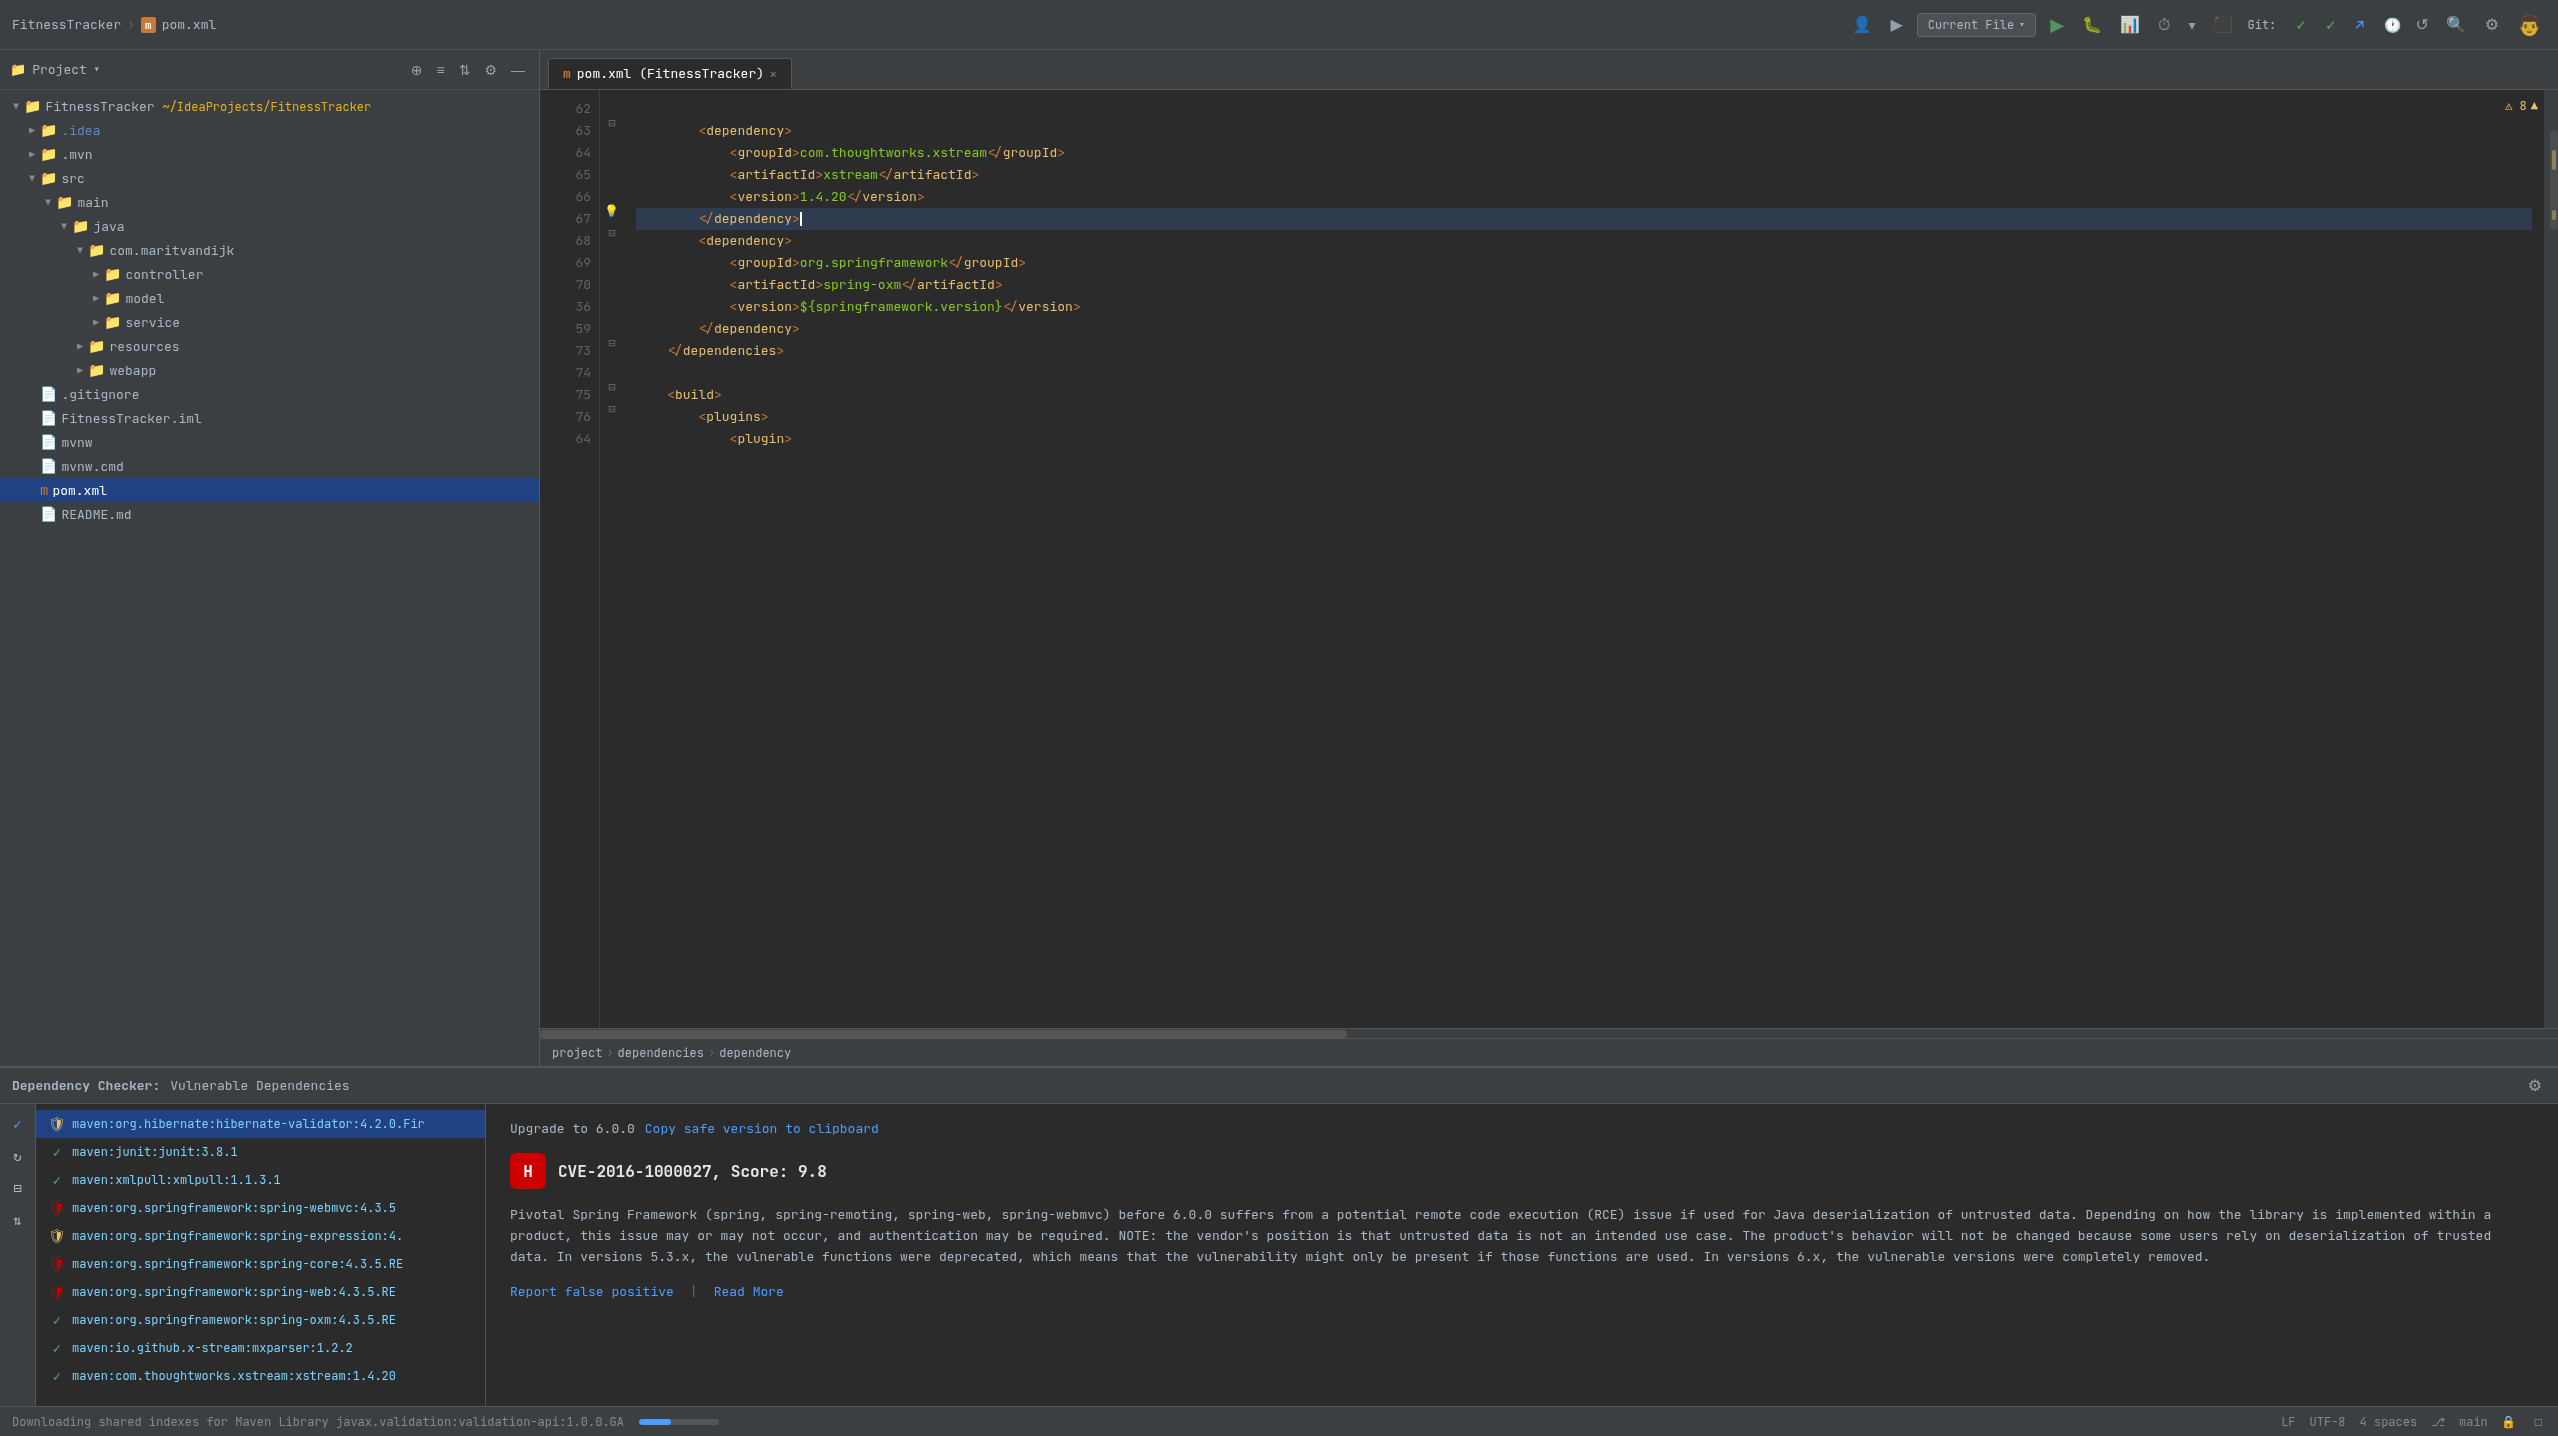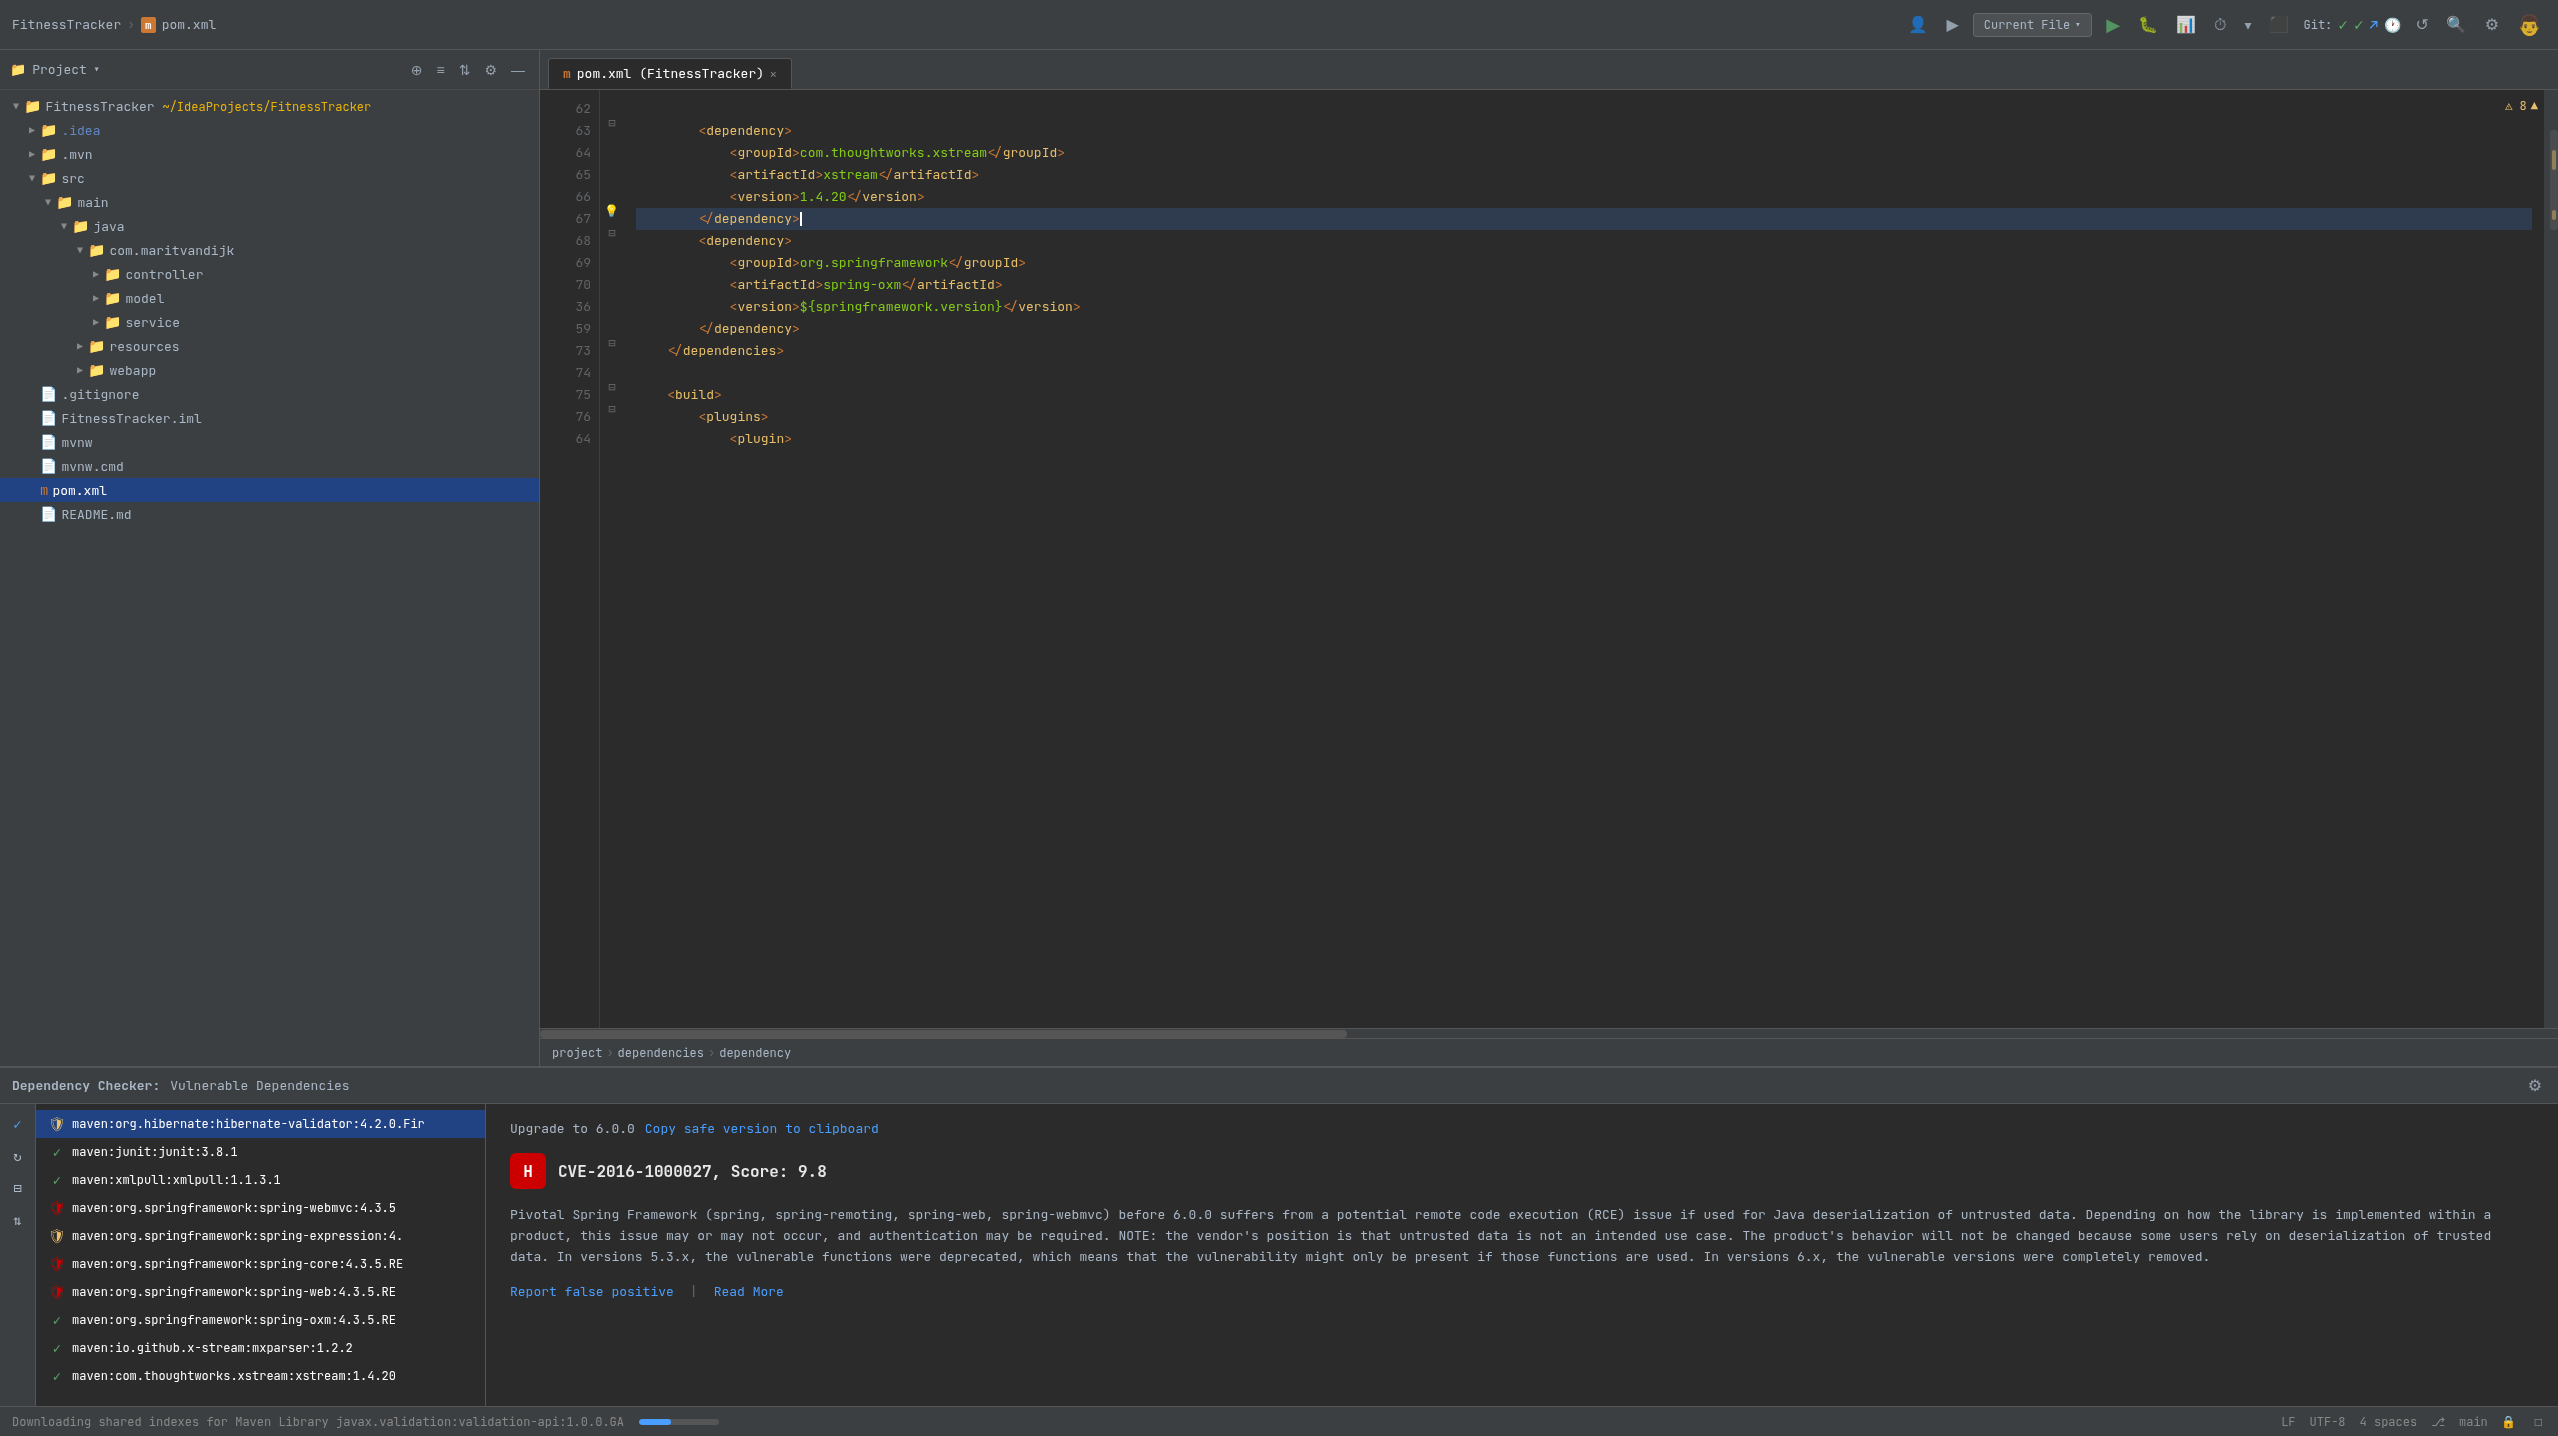--- a/index.html
+++ b/index.html
@@ -317,21 +317,21 @@
       cursor: pointer;
       font-size: 13px;
       gap: 6px;
       height: 28px;
     }
     .dep-item.selected { background: #214283; }
     .dep-icon { font-size: 14px; width: 18px; text-align: center; }
     .dep-icon.red { color: #cc0000; }
     .dep-icon.orange { color: #e8bf6a; }
     .dep-icon.green { color: #59a869; }
-    .dep-name { color: #ffffff; font-size: 12px; }
+    .dep-name { color: #7dd3fc; font-size: 12px; }
 
     
     .dep-detail {
       flex: 1;
       padding: 16px 24px;
       overflow-y: auto;
     }
     .detail-header {
       font-size: 14px;
       color: #a9b7c6;
@@ -426,21 +426,21 @@
     .right-scroll {
       width: 14px;
       background: #3c3f41;
       position: relative;
     }
 
     
     .git-area {
       display: flex;
       align-items: center;
-      gap: 6px;
+      gap: 20px;
       font-size: 12px;
     }
     .git-label { color: #a9b7c6; }
     .git-check { color: #59a869; font-size: 16px; }
     .git-arrow { color: #4a9eff; font-size: 14px; }
     .git-clock { color: #a9b7c6; font-size: 14px; }
 
     .horizontal-scroll {
       height: 10px;
       background: #3c3f41;

